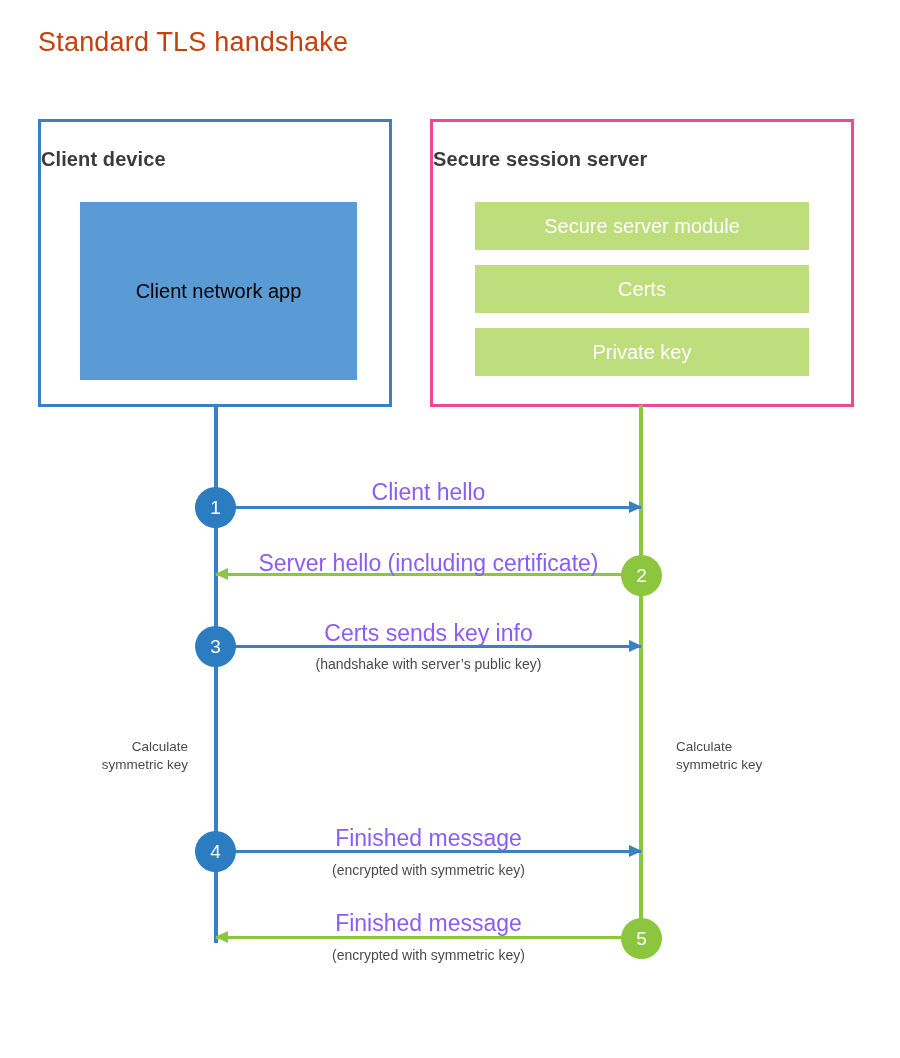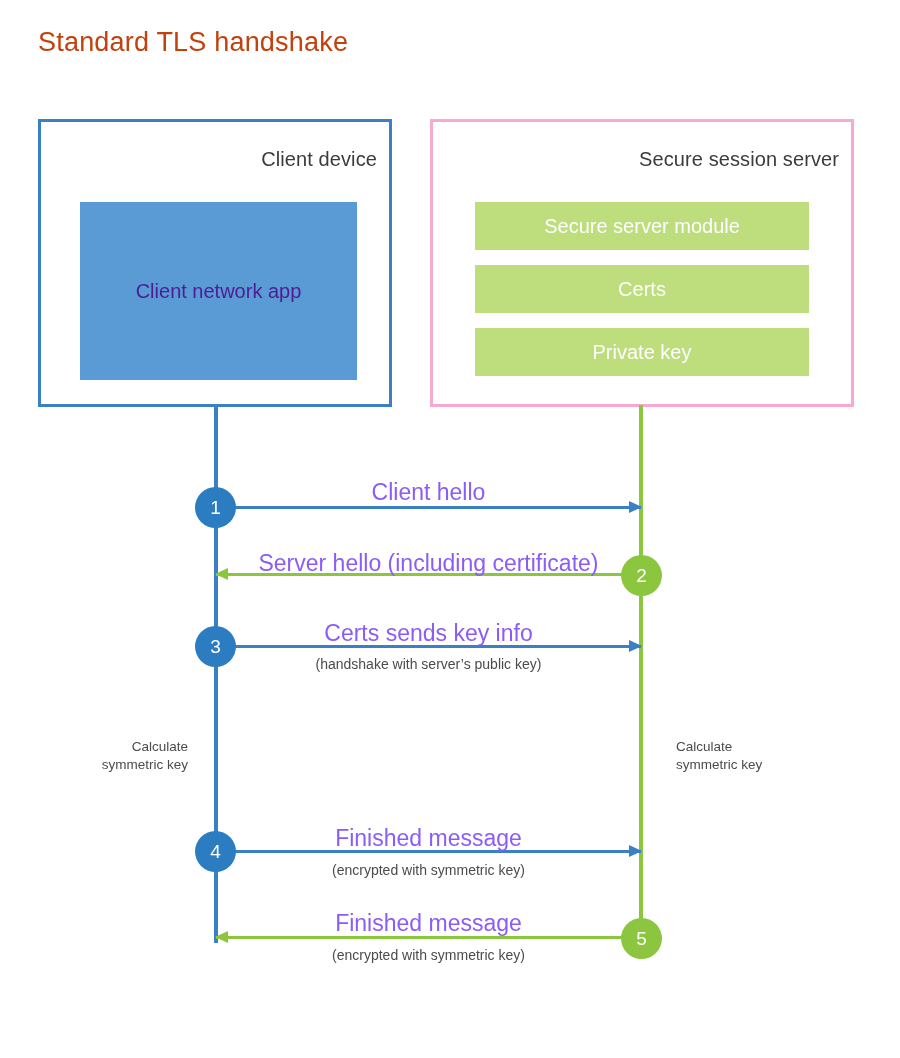--- a/index.html
+++ b/index.html
@@ -46,43 +46,43 @@
     top: 119px;
     width: 354px;
     height: 288px;
     border: 3px solid #3b7fc4;
   }
   .entity-box.server {
     left: 430px;
     top: 119px;
     width: 424px;
     height: 288px;
-    border: 3px solid #f9a8d4;
+    border: 3px solid #ec4899;
   }
   .entity-title {
     position: absolute;
     left: 0;
     right: 12px;
     top: 26px;
-    text-align: right;
+    text-align: left;
     font-size: 20px;
-    font-weight: normal;
+    font-weight: bold;
     color: #3b3b3b;
     letter-spacing: 0.1px;
   }
 
   
   .client-app-block {
     position: absolute;
     left: 39px;
     top: 80px;
     width: 277px;
     height: 178px;
     background: #5b9bd5;
-    color: #4c1d95;
+    color: #000000;
     font-size: 20px;
     line-height: 1.32;
     display: flex;
     align-items: center;
     justify-content: center;
     text-align: center;
     padding: 0 10px;
     box-sizing: border-box;
   }
 

